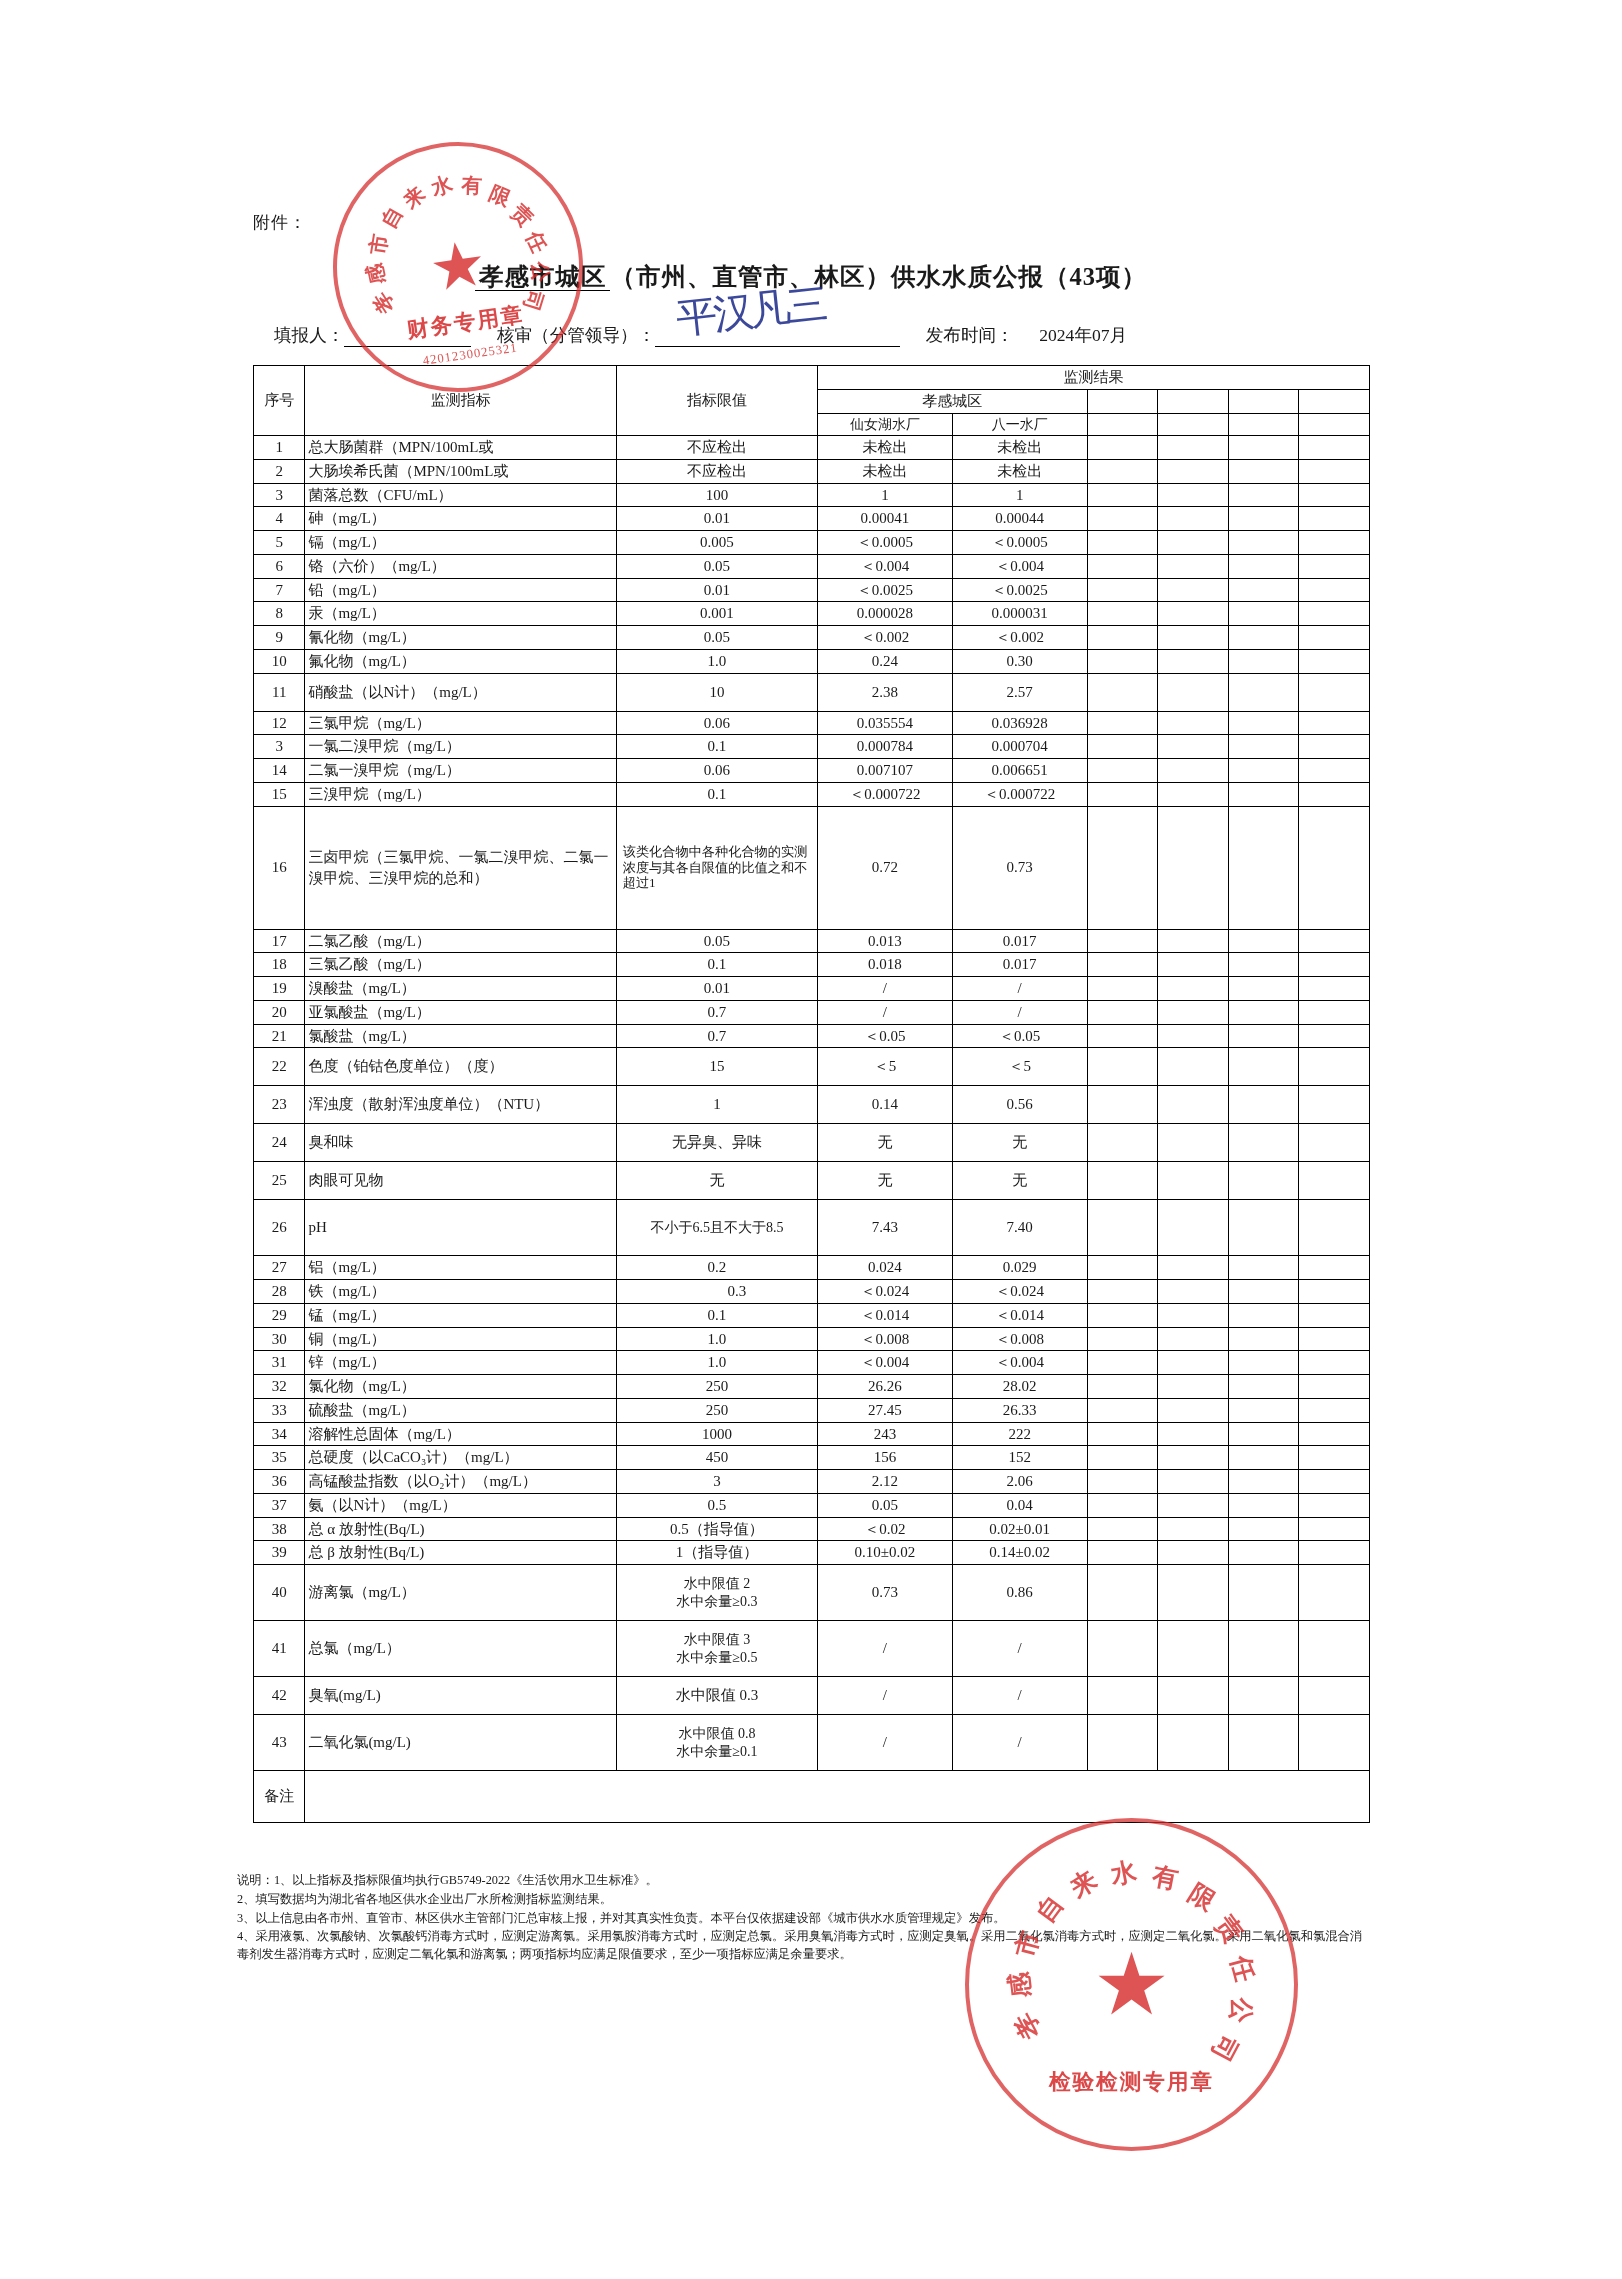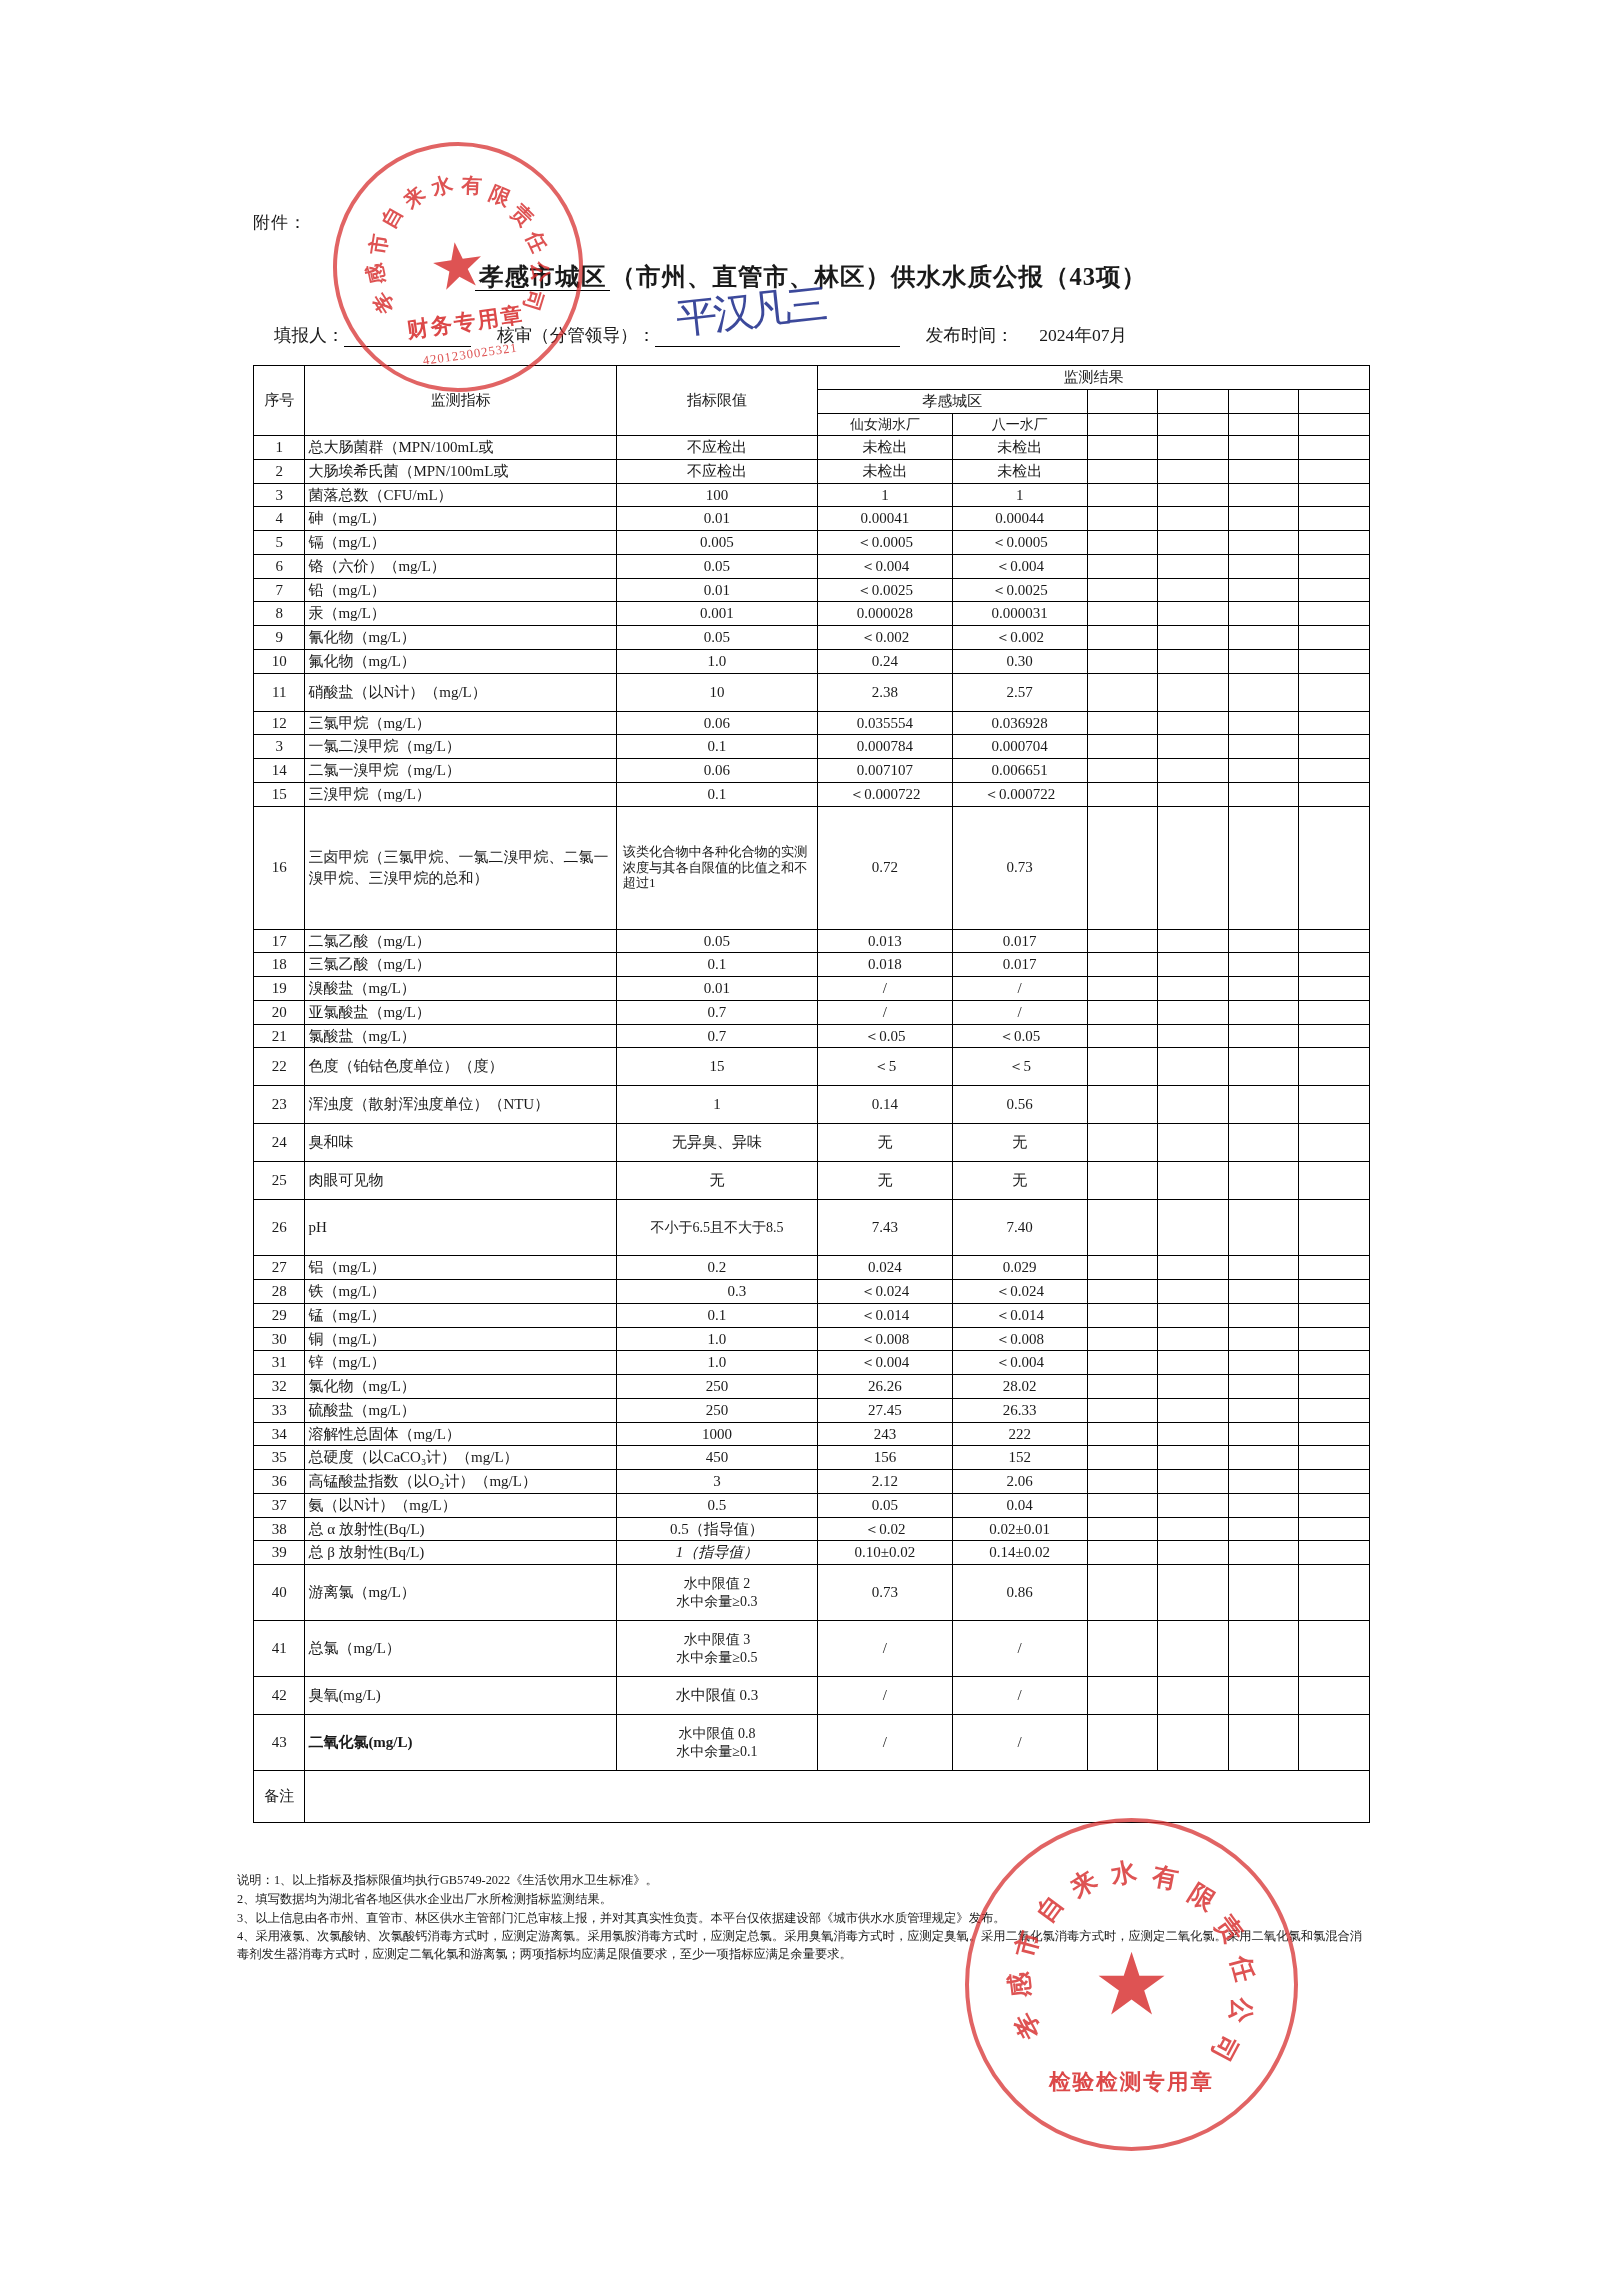--- a/index.html
+++ b/index.html
@@ -587,21 +587,21 @@
           <td class="c-val">＜0.02</td>
           <td class="c-val">0.02±0.01</td>
           <td class="c-blank"></td>
           <td class="c-blank"></td>
           <td class="c-blank"></td>
           <td class="c-blank"></td>
         </tr>
         <tr>
           <td class="c-no">39</td>
           <td class="c-item">总 β 放射性(Bq/L)</td>
-          <td class="c-limit" style="white-space: pre-line; font-style: italic;">1（指导值）</td>
+          <td class="c-limit" style="white-space: pre-line;">1（指导值）</td>
           <td class="c-val">0.10±0.02</td>
           <td class="c-val">0.14±0.02</td>
           <td class="c-blank"></td>
           <td class="c-blank"></td>
           <td class="c-blank"></td>
           <td class="c-blank"></td>
         </tr>
         <tr>
           <td class="c-no">40</td>
           <td class="c-item" style="height: 51px;">游离氯（mg/L）</td>
@@ -632,21 +632,21 @@
           <td class="c-limit" style="white-space: pre-line;">水中限值 0.3</td>
           <td class="c-val">/</td>
           <td class="c-val">/</td>
           <td class="c-blank"></td>
           <td class="c-blank"></td>
           <td class="c-blank"></td>
           <td class="c-blank"></td>
         </tr>
         <tr>
           <td class="c-no">43</td>
-          <td class="c-item" style="height: 51px; font-weight: bold;">二氧化氯(mg/L)</td>
+          <td class="c-item" style="height: 51px;">二氧化氯(mg/L)</td>
           <td class="c-limit limit-two" style="white-space: pre-line;">水中限值 0.8
 水中余量≥0.1</td>
           <td class="c-val">/</td>
           <td class="c-val">/</td>
           <td class="c-blank"></td>
           <td class="c-blank"></td>
           <td class="c-blank"></td>
           <td class="c-blank"></td>
         </tr>
       </tbody>

